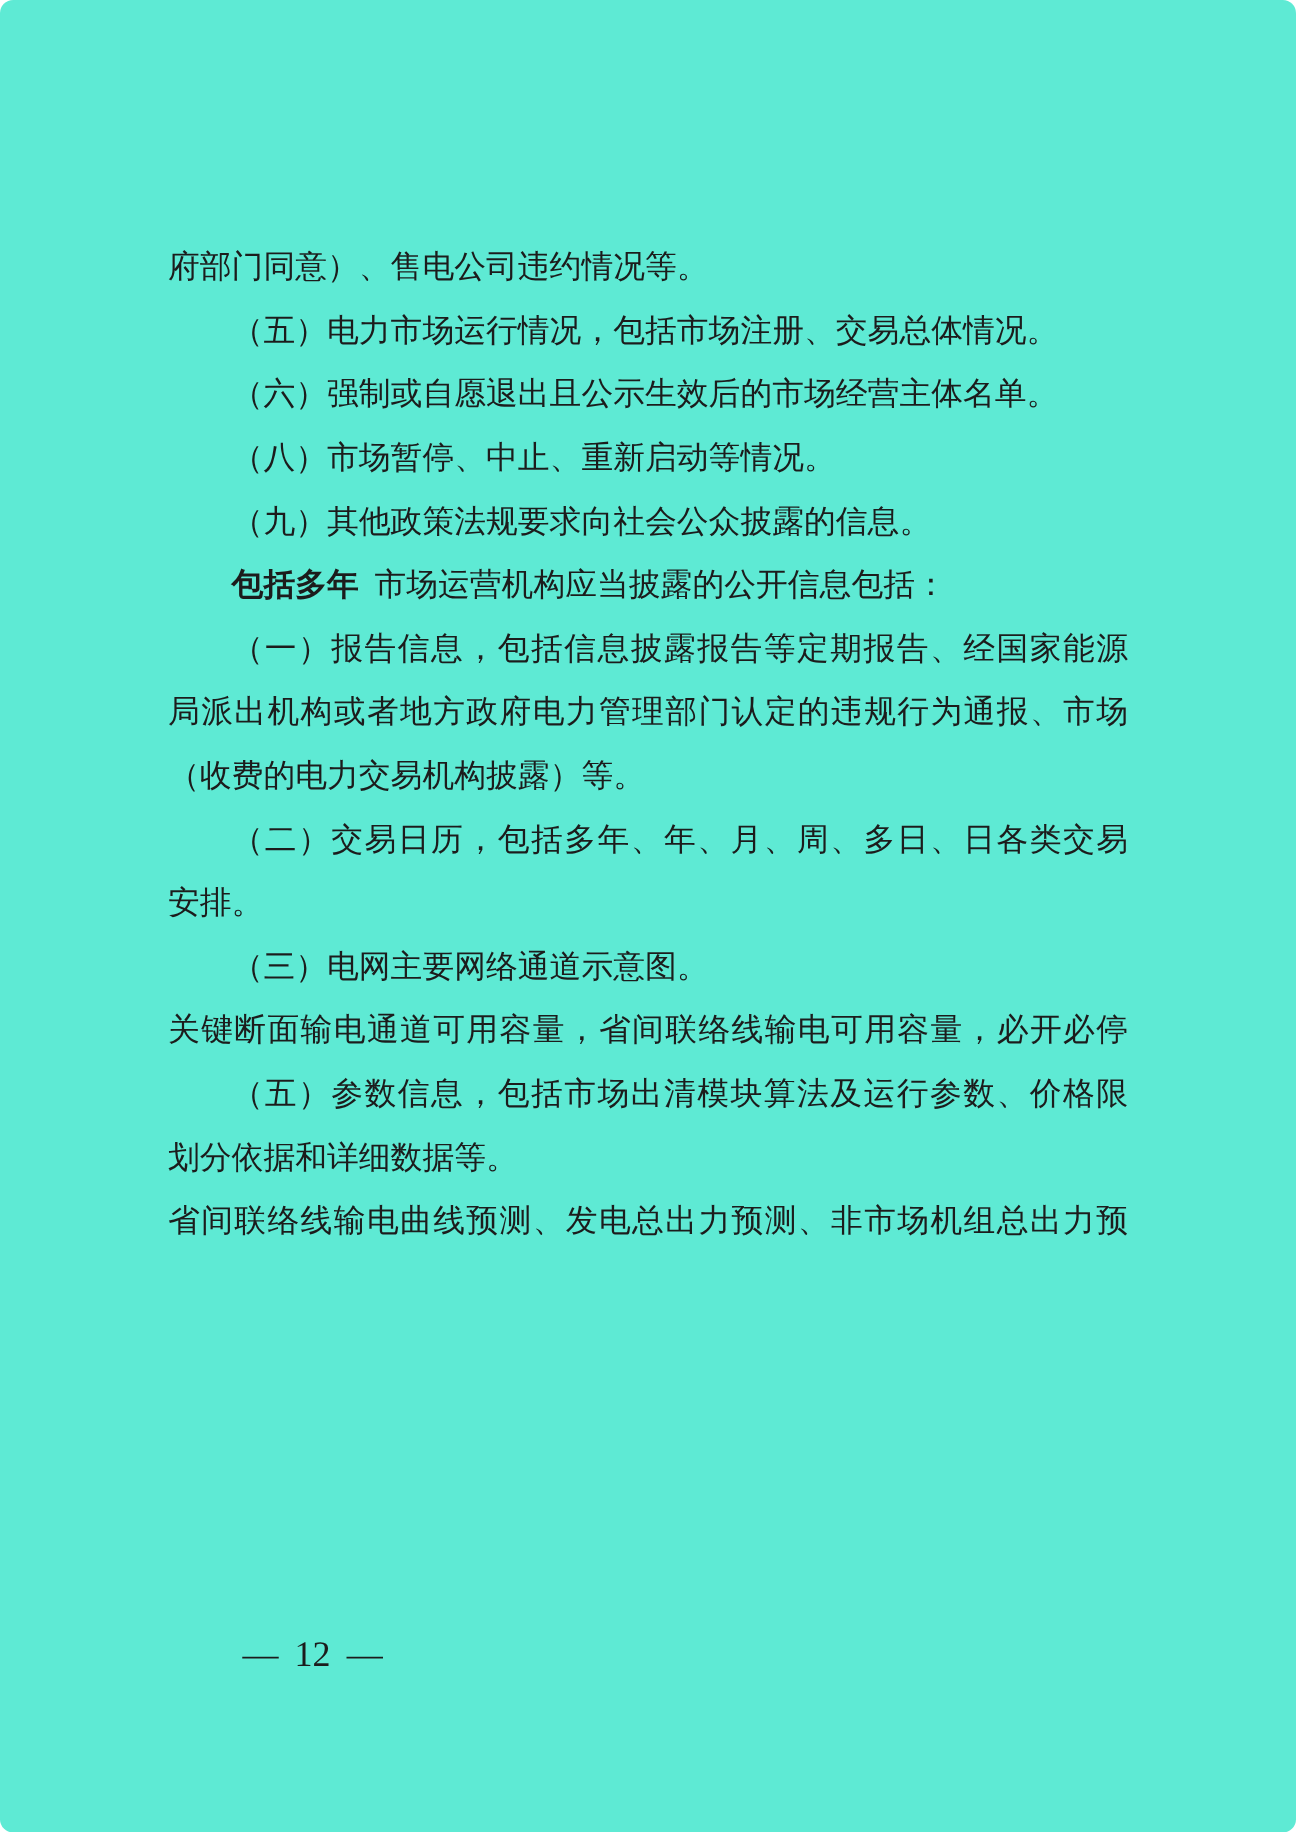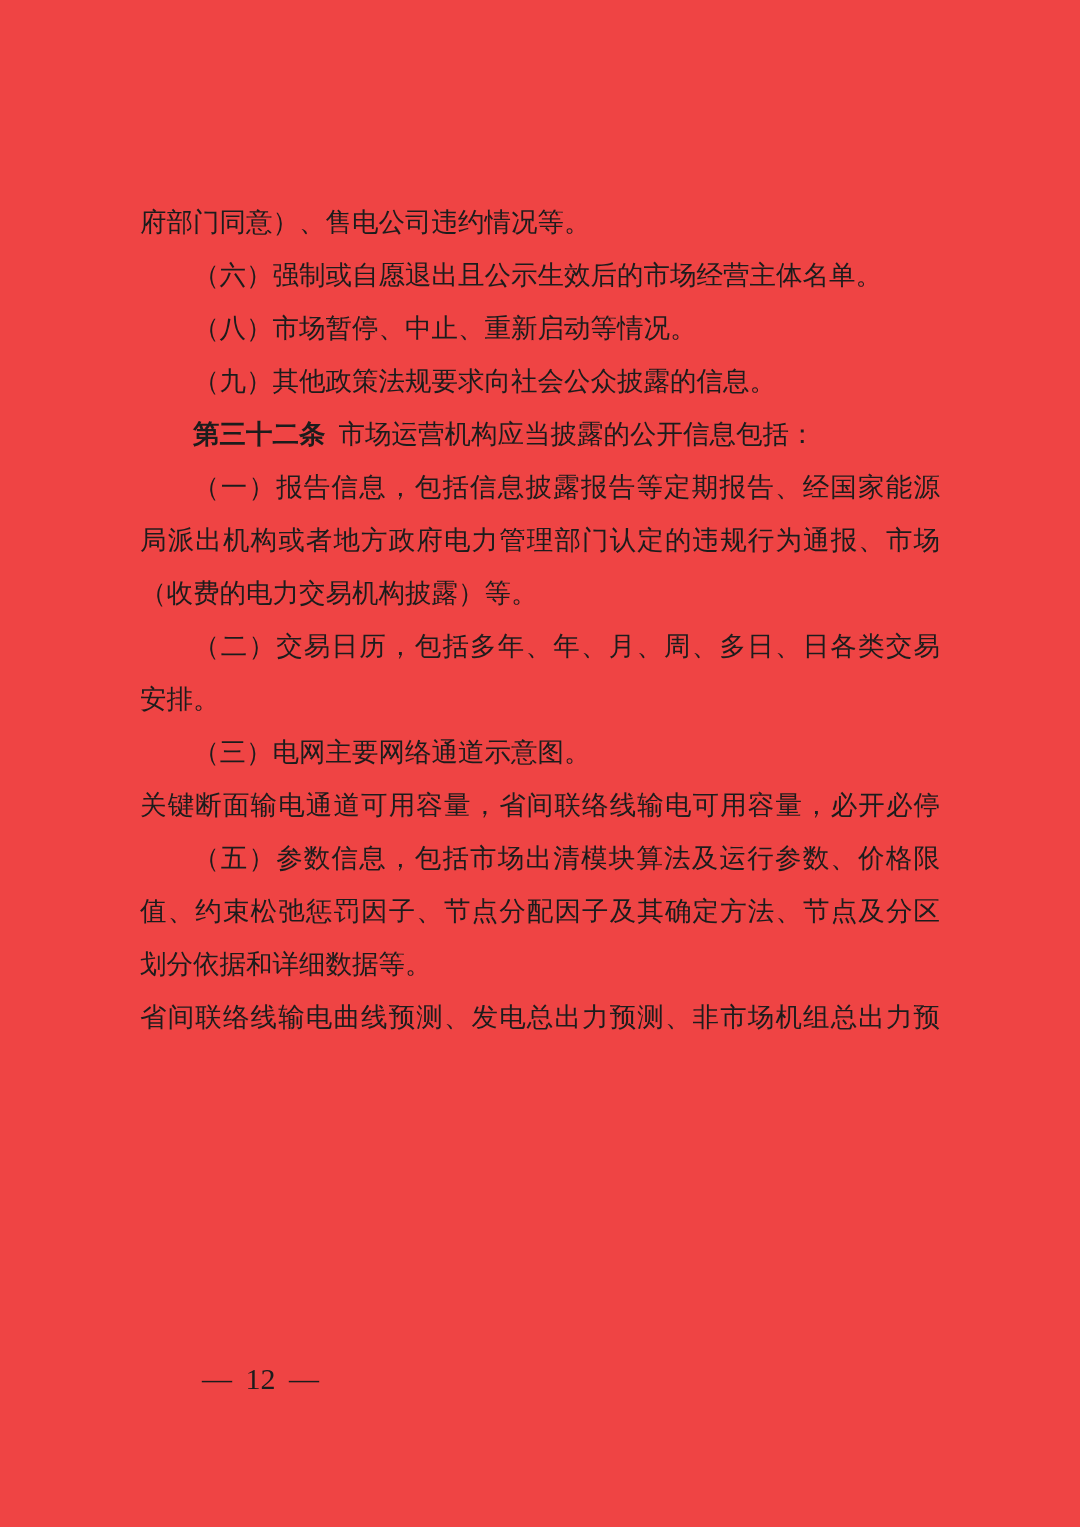--- a/index.html
+++ b/index.html
@@ -4,24 +4,25 @@
 <style>
   html, body {
     margin: 0;
     padding: 0;
     background: #ffffff;
   }
   .page {
     position: relative;
     width: 1080px;
     height: 1527px;
-    background: #ef4444;
+    background: #5eead4;
     overflow: hidden;
     font-family: "Liberation Serif", serif;
     color: #1c1c1c;
+    border-radius: 11px;
   }
   .content {
     position: absolute;
     left: 140px;
     top: 196px;
     width: 800px;
   }
   .ln {
     height: 53px;
     line-height: 53px;
@@ -53,32 +54,32 @@
     word-spacing: 6px;
     color: #1c1c1c;
   }
 </style>
 </head>
 <body>
 
 <div class="page">
   <div class="content">
     <div class="ln">府部门同意）、售电公司违约情况等。</div>
+    <div class="ln indent">（五）电力市场运行情况，包括市场注册、交易总体情况。</div>
     <div class="ln indent">（六）强制或自愿退出且公示生效后的市场经营主体名单。</div>
     <div class="ln indent">（八）市场暂停、中止、重新启动等情况。</div>
     <div class="ln indent">（九）其他政策法规要求向社会公众披露的信息。</div>
     <div class="ln indent">
-      <span class="bold">第三十二条</span><span class="article-rest">市场运营机构应当披露的公开信息包括：</span>
+      <span class="bold">包括多年</span><span class="article-rest">市场运营机构应当披露的公开信息包括：</span>
     </div>
     <div class="ln indent justify">（一）报告信息，包括信息披露报告等定期报告、经国家能源</div>
     <div class="ln justify">局派出机构或者地方政府电力管理部门认定的违规行为通报、市场</div>
     <div class="ln">（收费的电力交易机构披露）等。</div>
     <div class="ln indent justify">（二）交易日历，包括多年、年、月、周、多日、日各类交易</div>
     <div class="ln">安排。</div>
     <div class="ln indent">（三）电网主要网络通道示意图。</div>
     <div class="ln justify">关键断面输电通道可用容量，省间联络线输电可用容量，必开必停</div>
     <div class="ln indent justify">（五）参数信息，包括市场出清模块算法及运行参数、价格限</div>
-    <div class="ln justify">值、约束松弛惩罚因子、节点分配因子及其确定方法、节点及分区</div>
     <div class="ln">划分依据和详细数据等。</div>
     <div class="ln justify">省间联络线输电曲线预测、发电总出力预测、非市场机组总出力预</div>
   </div>
   <div class="page-number">— 12 —</div>
 </div>
 
 </body></html>

